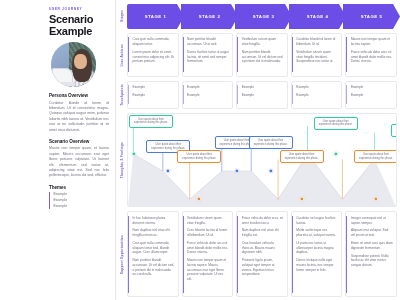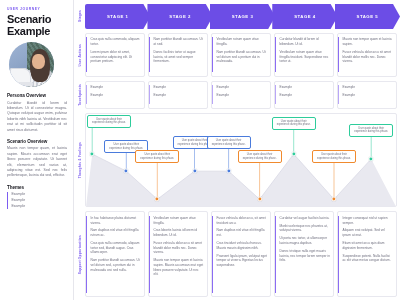--- a/index.html
+++ b/index.html
@@ -2,21 +2,21 @@
 <html><head>
 <meta charset="utf-8">
 <style>
   * { box-sizing: border-box; margin: 0; padding: 0; }
   html, body {
     width: 400px; height: 300px; overflow: hidden;
     background: #ffffff;
     font-family: "Liberation Sans", sans-serif;
     color: #2b2b33;
   }
-  #page { position: relative; width: 400px; height: 217px; display: flex; }
+  #page { position: relative; width: 400px; height: 217px; display: flex; padding-left: 42px; }
 
   
   #sidebar {
     width: 74px; height: 300px; flex: 0 0 74px;
     padding: 7px 6px 4px 7px;
     border-right: 1px solid #e6e6ec;
     background: #fff;
     overflow: hidden;
   }
   .eyebrow {

